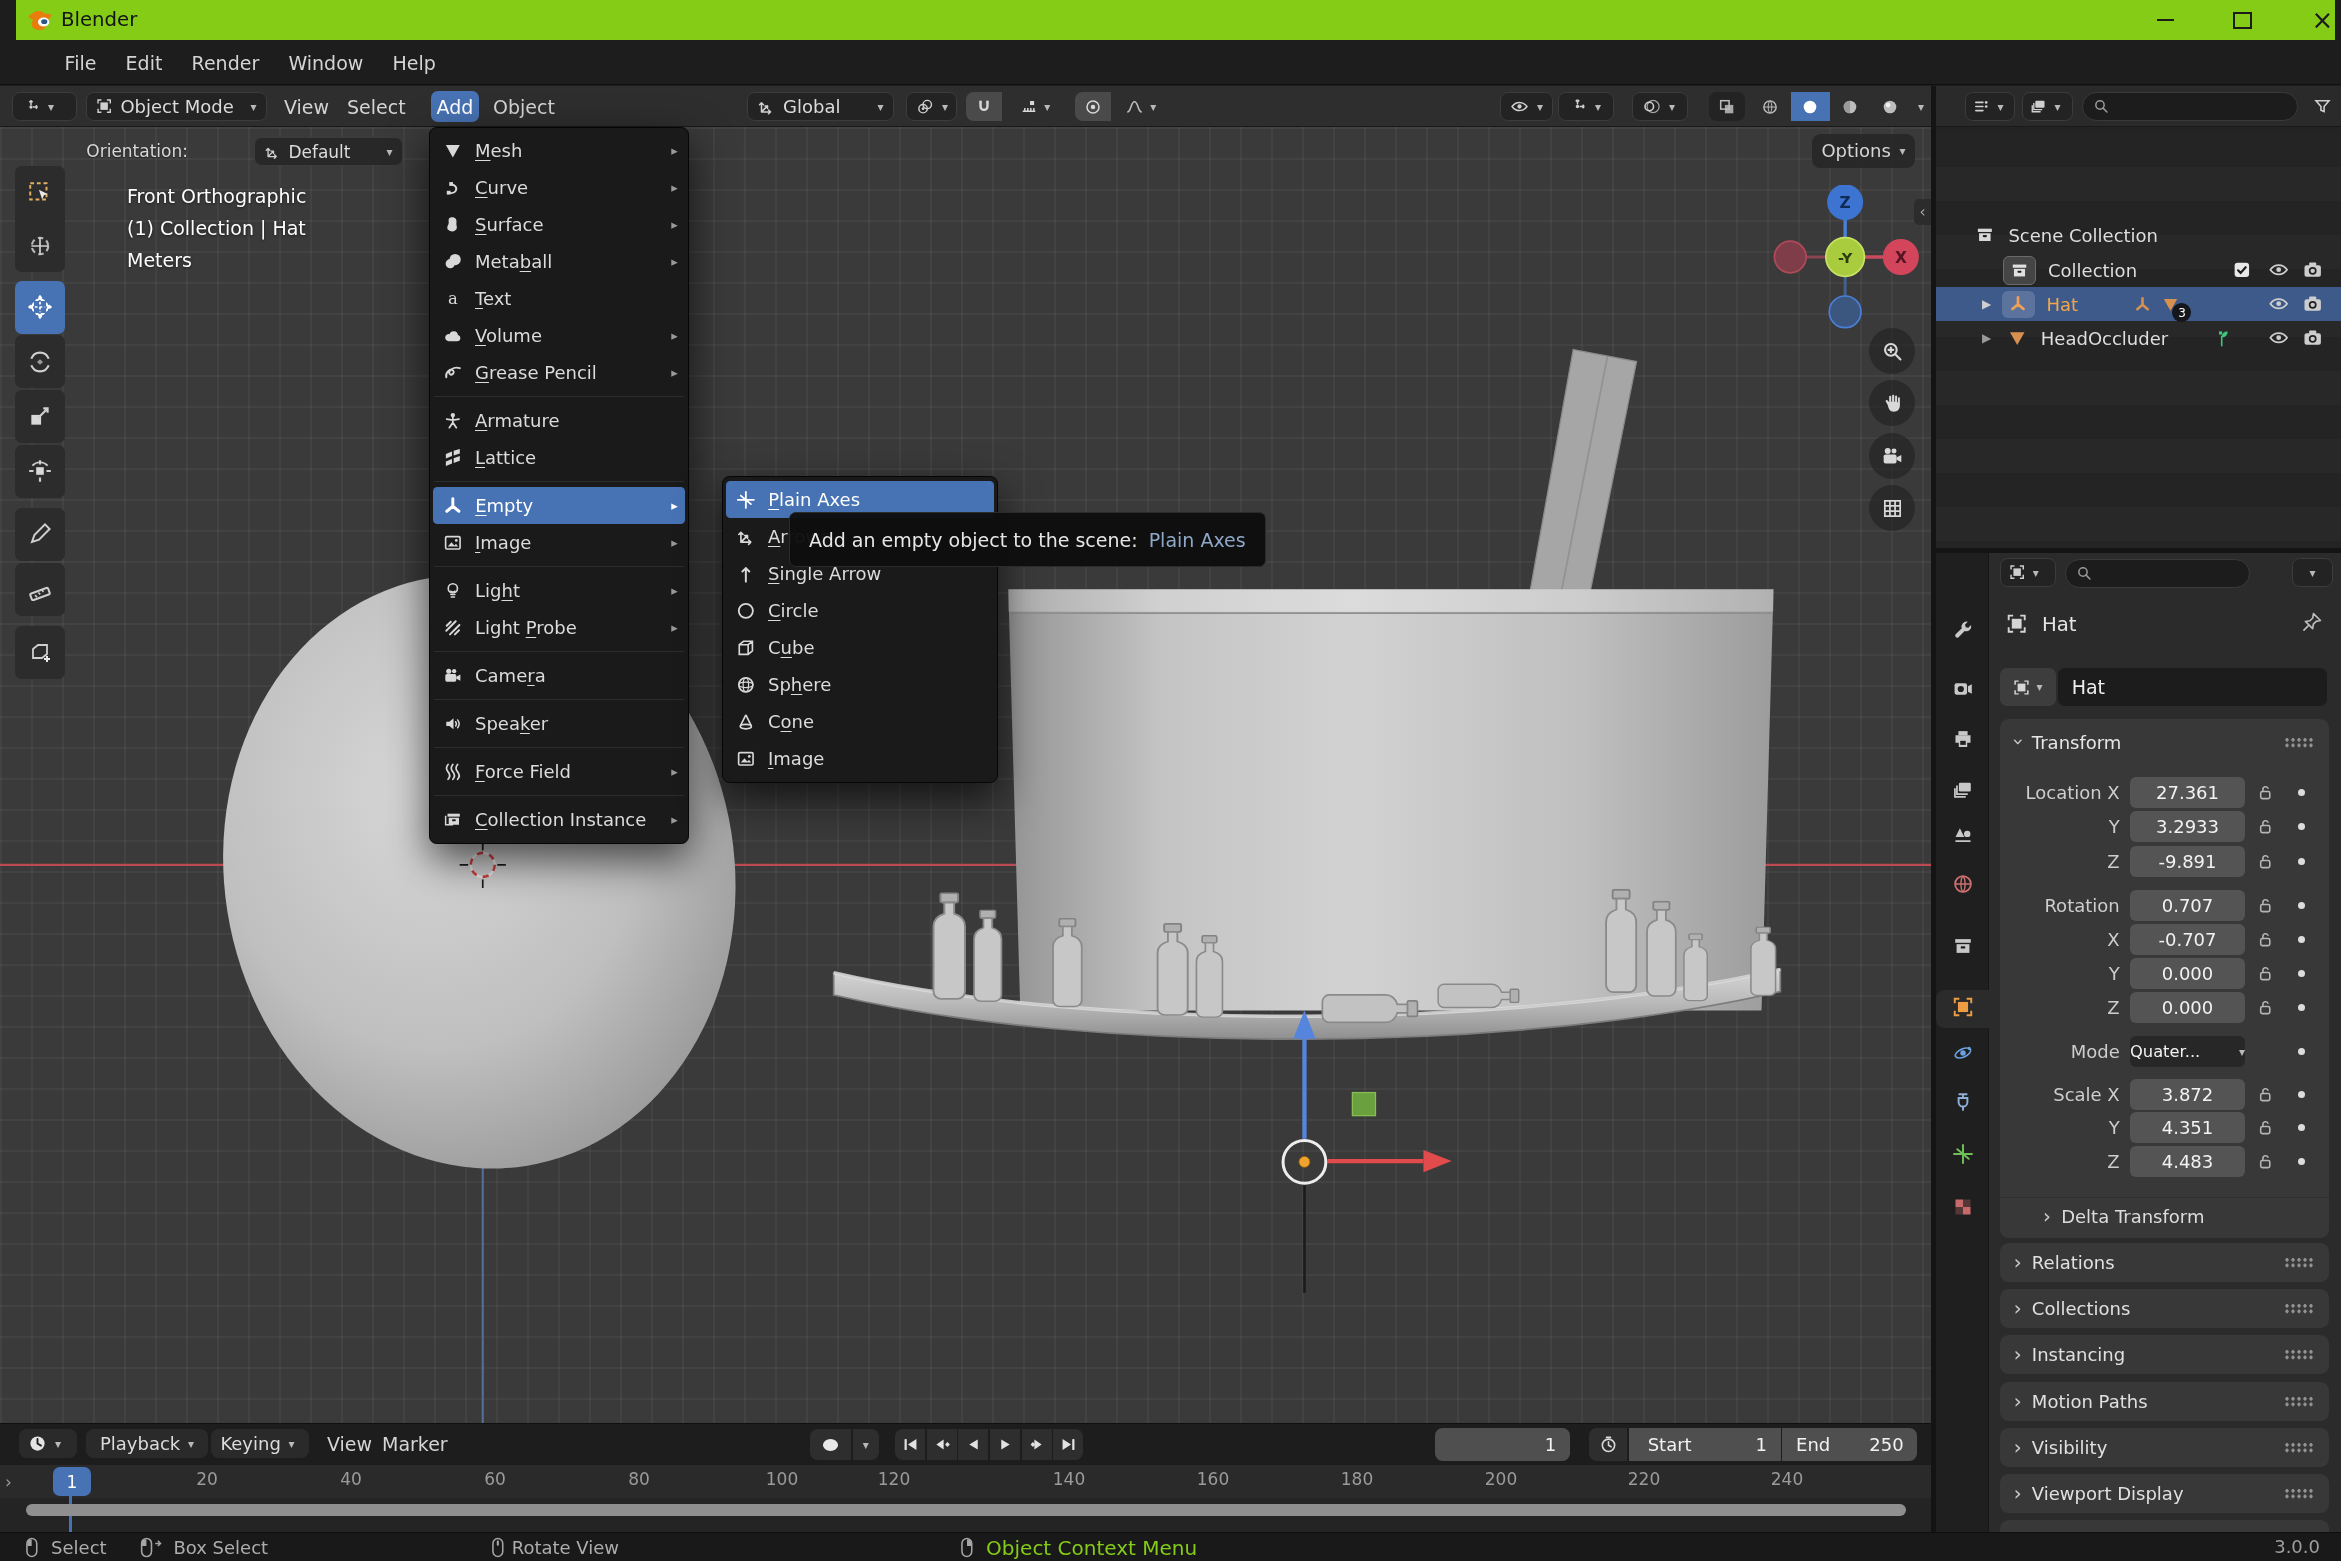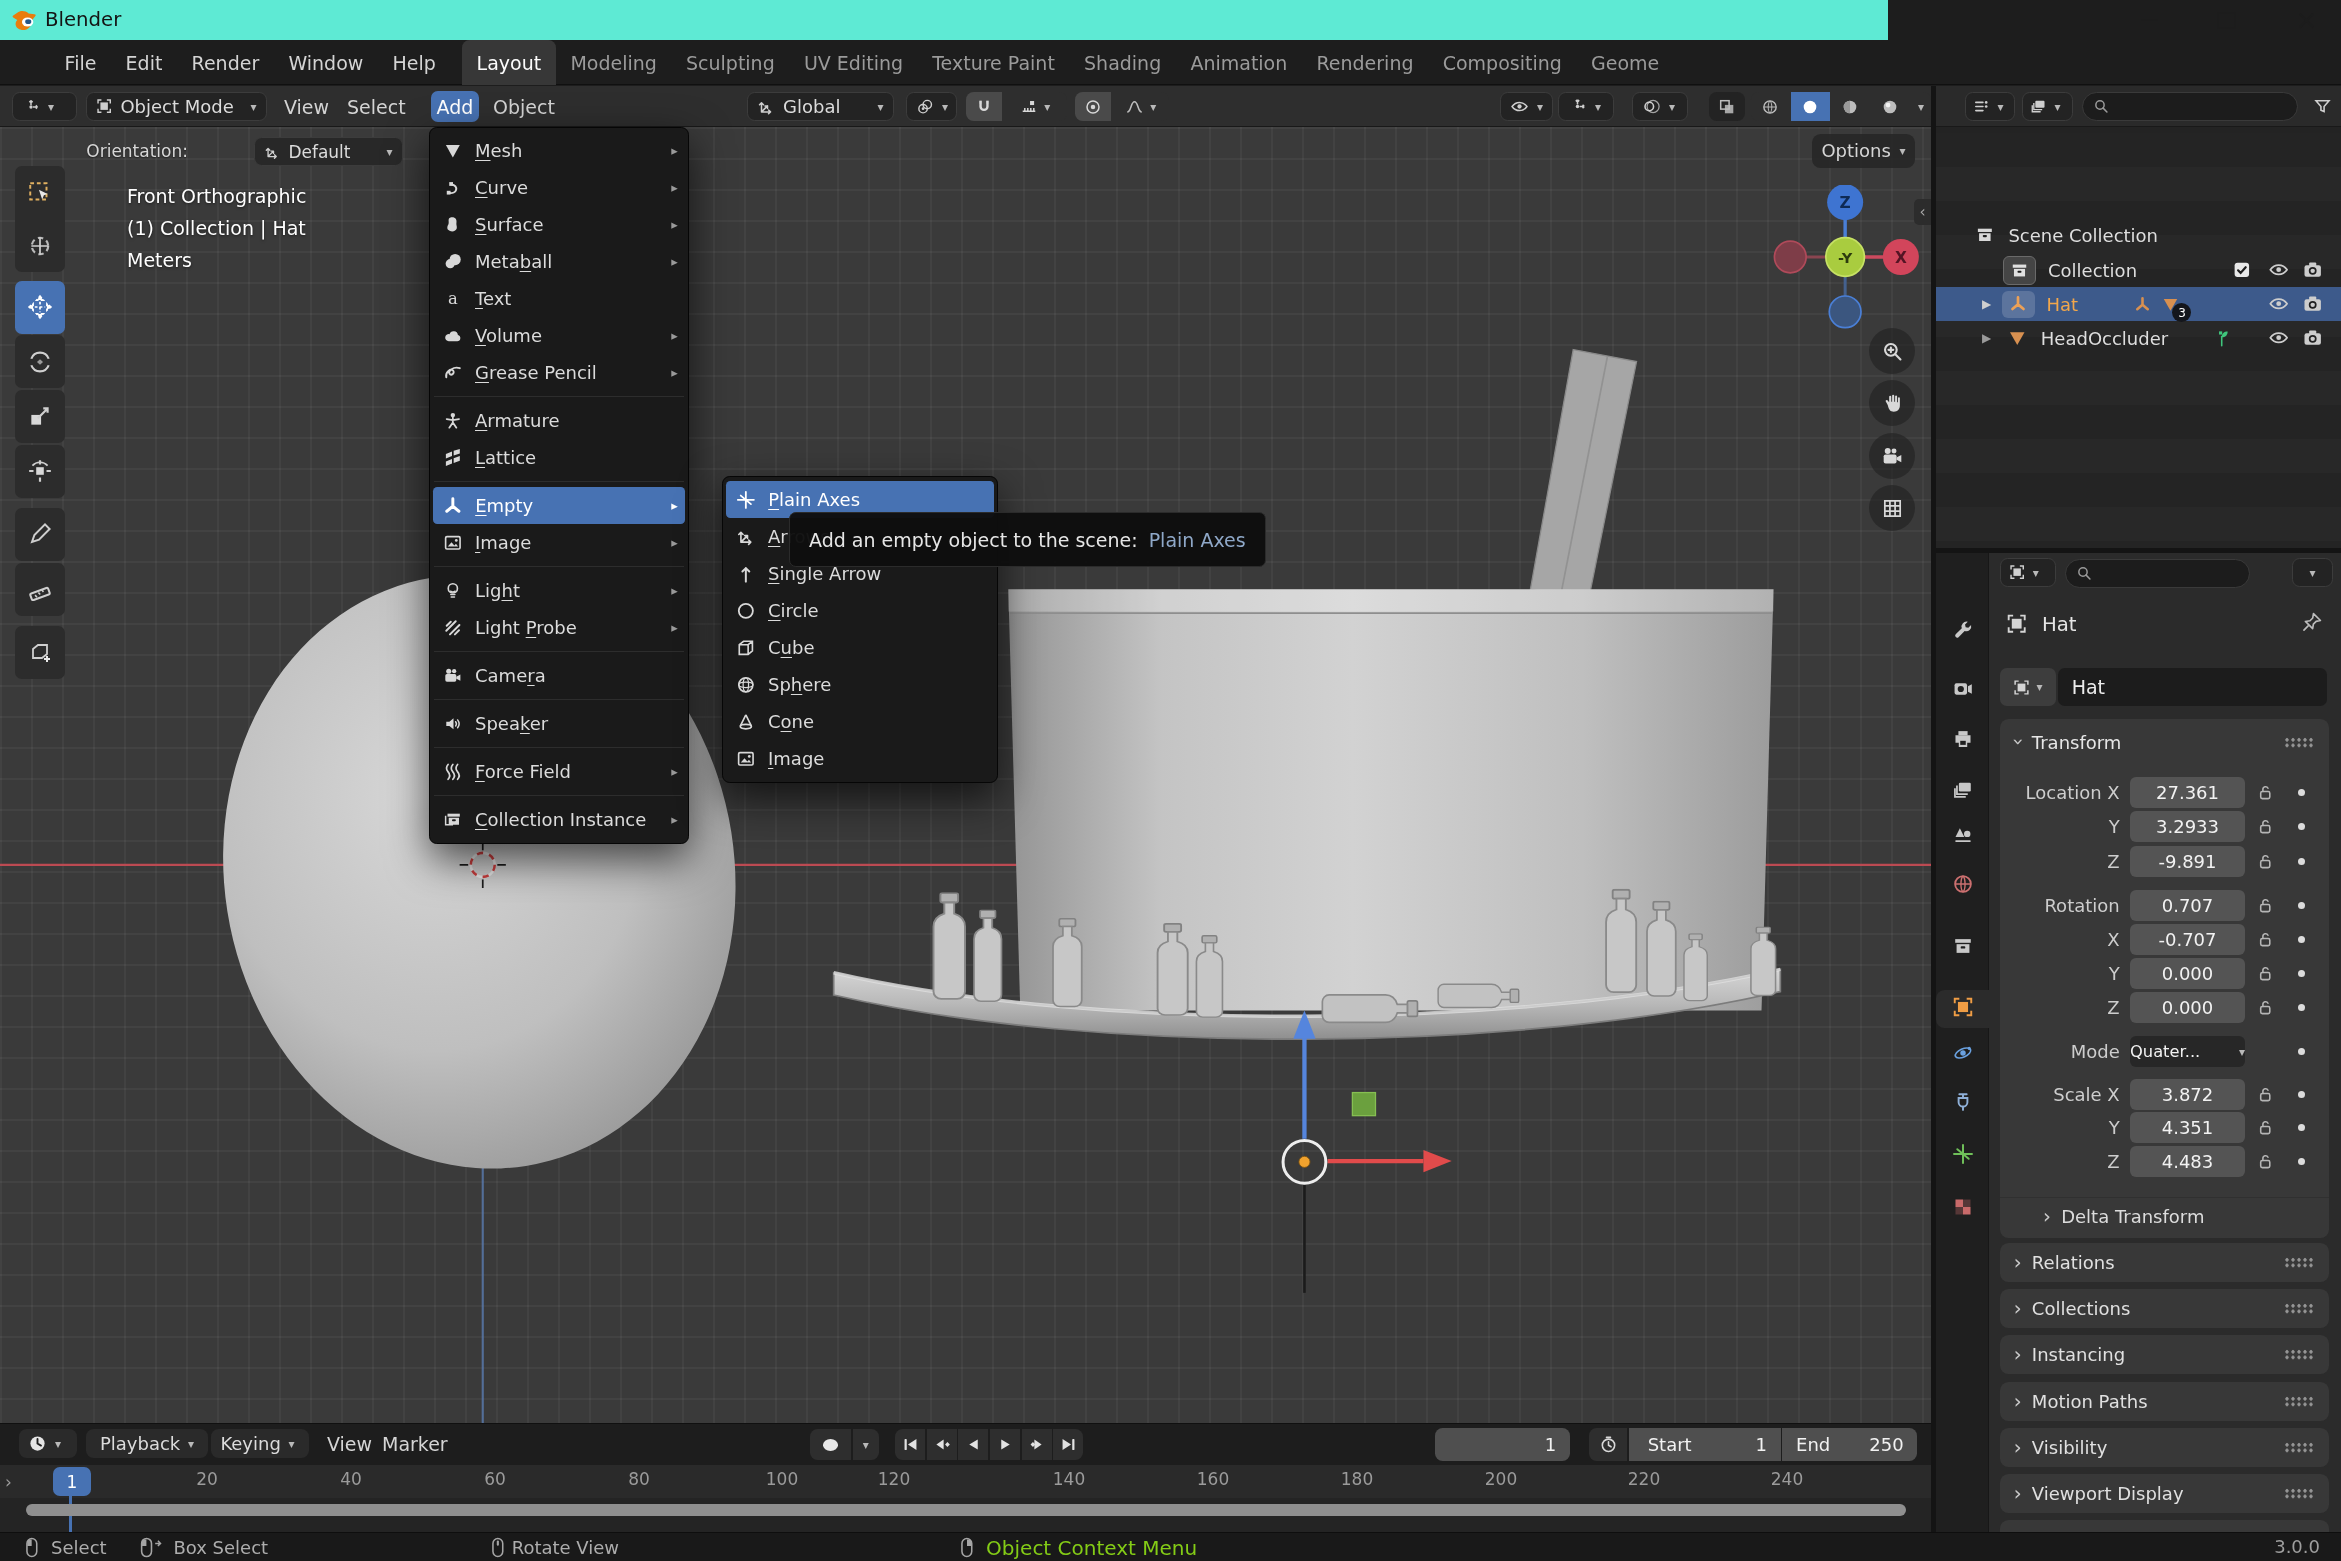--- a/index.html
+++ b/index.html
@@ -312,21 +312,21 @@
       </symbol>
 <symbol id="i-bottle-l" viewBox="0 0 120 40" preserveAspectRatio="none">
         <rect x="106" y="11" width="12" height="18" rx="2" fill="#b0b0b0" stroke="#828282" stroke-width="2"></rect>
         <path d="M106 15H94c-2-6-6-11-14-11H13a8 8 0 0 0-8 8v16a8 8 0 0 0 8 8h67c8 0 12-5 14-11h12z" fill="#c2c2c2" stroke="#8a8a8a" stroke-width="2"></path>
       </symbol>
 </defs>
 </svg>
 
 <div id="app">
 
-  <div class="t f" style="left:0;top:0;width:1888px;height:40px;background:#5eead4">
+  <div class="t f" style="left:16px;top:0;width:2319px;height:40px;background:#84cc16">
     <svg class="t icn" style="left:12px;top:8.6px" width="26" height="22" viewBox="0 0 64 52">
         <path d="M41 10c-8-7-20-8-28-2L3 15c-2 1.4-2 3.6 0 5l10 6c-6 6-5.4 16 2 21 8.6 5.8 21 4.6 27.6-2.6 4.4-4.8 6-10.6 5-16L57 17c2.6-2 1.4-5-1.8-5z" fill="#e87d0d"></path>
         <ellipse cx="38.5" cy="31" rx="14" ry="11" fill="#fff"></ellipse>
         <ellipse cx="40" cy="30" rx="7.5" ry="6" fill="#265787"></ellipse>
       </svg>
     <span class="t" style="left:45px;top:7.7px;font-size:19.7px;color:#141414">Blender</span>
     <div class="t winbtn" style="left:2128px;top:0">
         <div style="width:17px;height:2.1px;background:#1c1c1c"></div>
       </div>
     <div class="t winbtn" style="left:2205px;top:0">
@@ -340,32 +340,20 @@
         <path d="M41 10c-8-7-20-8-28-2L3 15c-2 1.4-2 3.6 0 5l10 6c-6 6-5.4 16 2 21 8.6 5.8 21 4.6 27.6-2.6 4.4-4.8 6-10.6 5-16L57 17c2.6-2 1.4-5-1.8-5z" fill="#dcdcdc"></path>
         <ellipse cx="38.5" cy="31" rx="14" ry="11" fill="#1d1d1d"></ellipse>
         <ellipse cx="40" cy="30" rx="7.5" ry="6" fill="#dcdcdc"></ellipse>
       </svg>
     <div class="t f" style="left:50px;top:0;height:45px">
       <span class="hlabel">File</span>
       <span class="hlabel">Edit</span>
       <span class="hlabel">Render</span>
       <span class="hlabel">Window</span>
       <span class="hlabel">Help</span>
-    </div>
-    <div class="t f" style="left:462px;top:0;height:45px">
-      <span class="tab on">Layout</span>
-      <span class="tab">Modeling</span>
-      <span class="tab">Sculpting</span>
-      <span class="tab">UV Editing</span>
-      <span class="tab">Texture Paint</span>
-      <span class="tab">Shading</span>
-      <span class="tab">Animation</span>
-      <span class="tab">Rendering</span>
-      <span class="tab">Compositing</span>
-      <span class="tab">Geome</span>
     </div>
     <div class="t pill" style="left:1680px;top:49px;width:301px;height:33px;background:#282828">
       <svg class="icn" width="19" height="19" style="color:#cfcfcf" viewBox="0 0 22 22">
           <use href="#i-scene"></use>
         </svg>
       <span class="chev">▾</span>
       <span style="font-size:19px;color:#e4e4e4">Scene</span>
       <span style="flex:1"></span>
       <span class="f" style="width:29px;height:24px;background:#4e4e4e;border-radius:5.1px;justify-content:center;color:#d8d8d8">
           <svg class="icn" width="16.3" height="16.3" viewBox="0 0 19 19">

